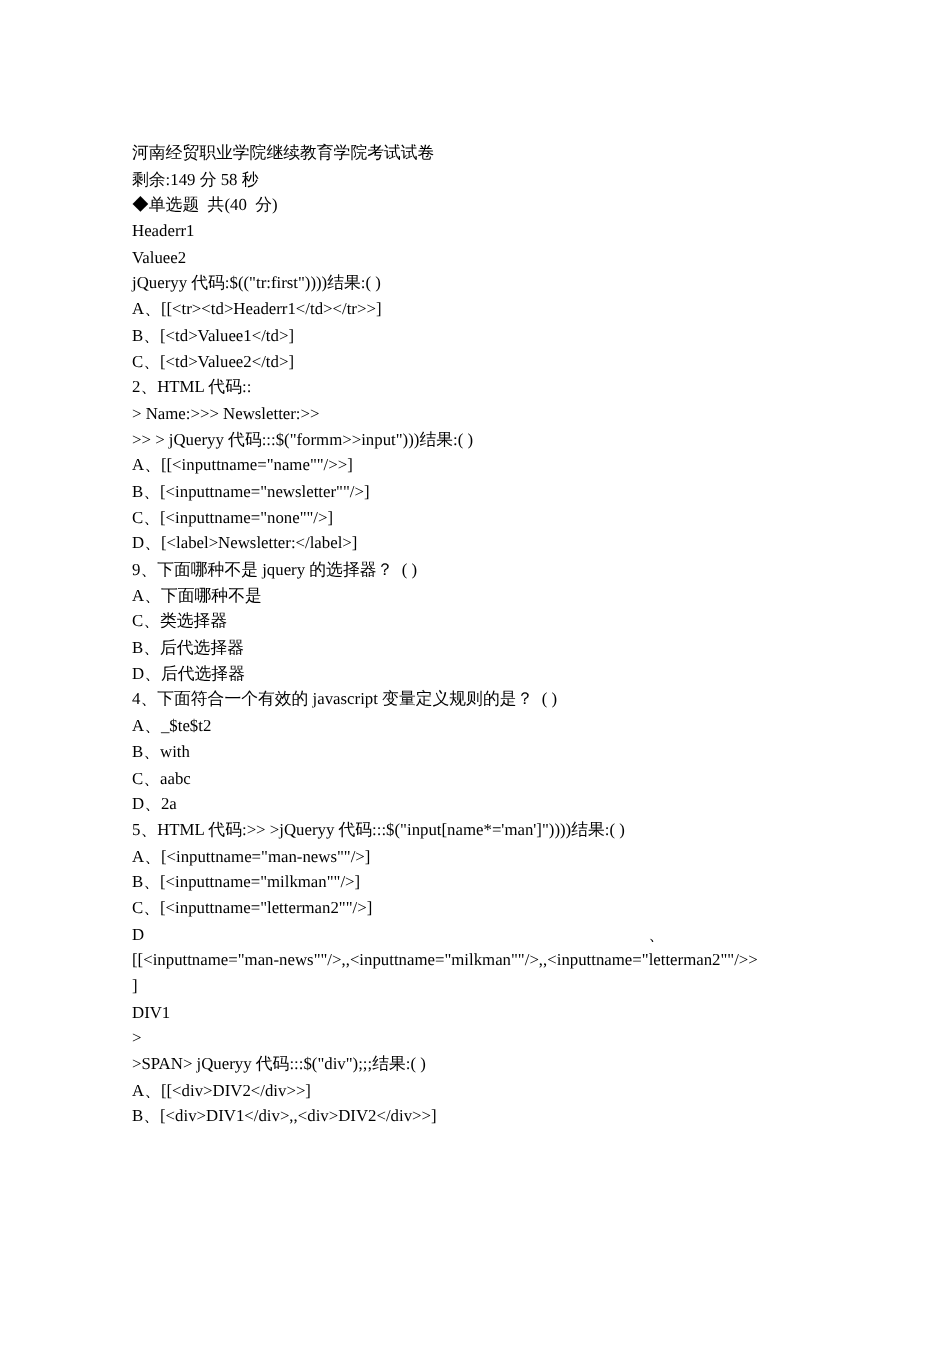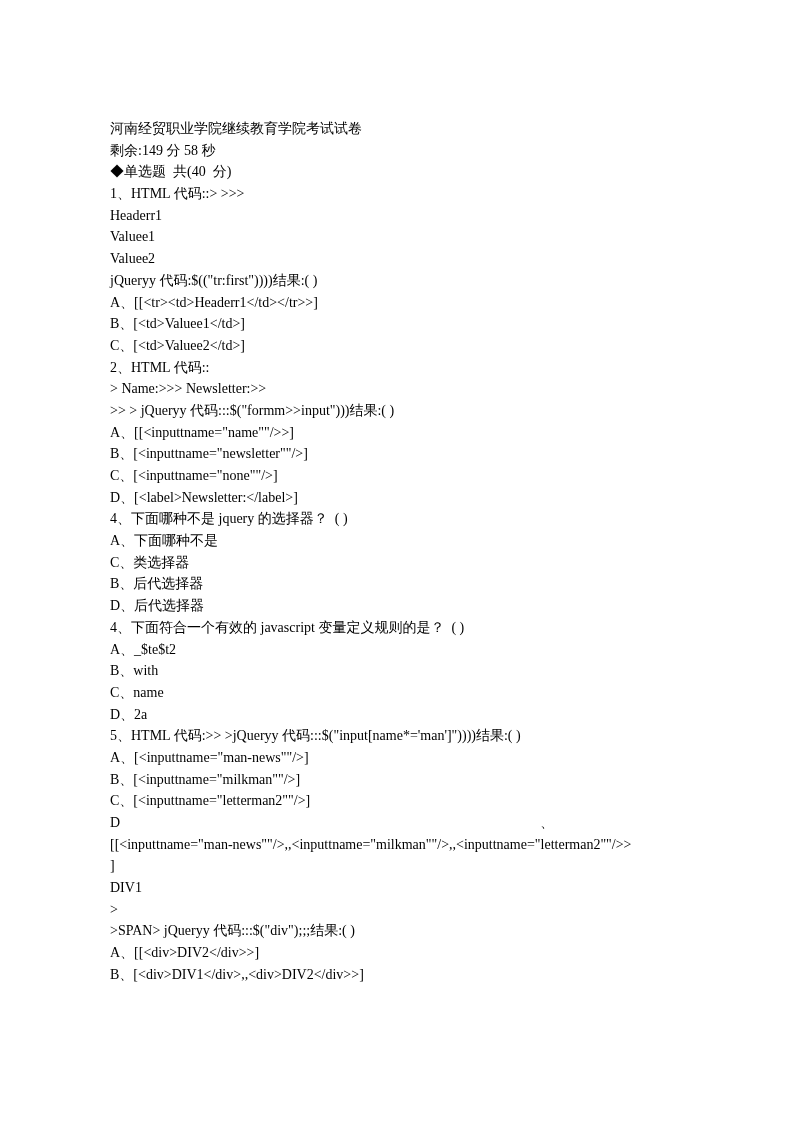--- a/index.html
+++ b/index.html
@@ -22,44 +22,42 @@
       word-break: break-all;
     }
   </style>
 </head>
 <body>
 
 <div id="content">
     <div class="line">河南经贸职业学院继续教育学院考试试卷</div>
     <div class="line">剩余:149 分 58 秒</div>
     <div class="line">◆单选题  共(40  分)</div>
-    <div class="line">1、HTML 代码::&gt; &gt;&gt;&gt;</div>
     <div class="line">Headerr1</div>
-    <div class="line">Valuee1</div>
     <div class="line">Valuee2</div>
     <div class="line">jQueryy 代码:$(("tr:first"))))结果:( )</div>
     <div class="line">A、[[&lt;tr&gt;&lt;td&gt;Headerr1&lt;/td&gt;&lt;/tr&gt;&gt;]</div>
     <div class="line">B、[&lt;td&gt;Valuee1&lt;/td&gt;]</div>
     <div class="line">C、[&lt;td&gt;Valuee2&lt;/td&gt;]</div>
     <div class="line">2、HTML 代码::</div>
     <div class="line">&gt; Name:&gt;&gt;&gt; Newsletter:&gt;&gt;</div>
     <div class="line">&gt;&gt; &gt; jQueryy 代码:::$("formm&gt;&gt;input")))结果:( )</div>
     <div class="line">A、[[&lt;inputtname="name""/&gt;&gt;]</div>
     <div class="line">B、[&lt;inputtname="newsletter""/&gt;]</div>
     <div class="line">C、[&lt;inputtname="none""/&gt;]</div>
     <div class="line">D、[&lt;label&gt;Newsletter:&lt;/label&gt;]</div>
-    <div class="line">4、下面哪种不是 jquery 的选择器？  ( )</div>
+    <div class="line">9、下面哪种不是 jquery 的选择器？  ( )</div>
     <div class="line">A、下面哪种不是</div>
     <div class="line">C、类选择器</div>
     <div class="line">B、后代选择器</div>
     <div class="line">D、后代选择器</div>
     <div class="line">4、下面符合一个有效的 javascript 变量定义规则的是？  ( )</div>
     <div class="line">A、_$te$t2</div>
     <div class="line">B、with</div>
-    <div class="line">C、name</div>
+    <div class="line">C、aabc</div>
     <div class="line">D、2a</div>
     <div class="line">5、HTML 代码:&gt;&gt; &gt;jQueryy 代码:::$("input[name*='man']"))))结果:( )</div>
     <div class="line">A、[&lt;inputtname="man-news""/&gt;]</div>
     <div class="line">B、[&lt;inputtname="milkman""/&gt;]</div>
     <div class="line">C、[&lt;inputtname="letterman2""/&gt;]</div>
     <div class="line">D                                                                                                                        、</div>
     <div class="line">[[&lt;inputtname="man-news""/&gt;,,&lt;inputtname="milkman""/&gt;,,&lt;inputtname="letterman2""/&gt;&gt;</div>
     <div class="line">]</div>
     <div class="line">DIV1</div>
     <div class="line">&gt;</div>

